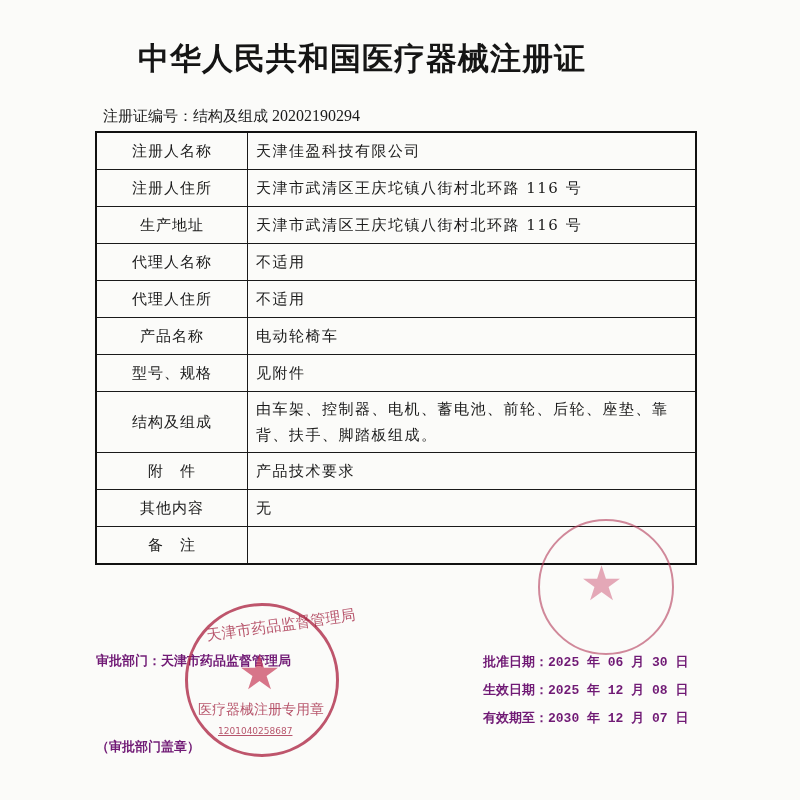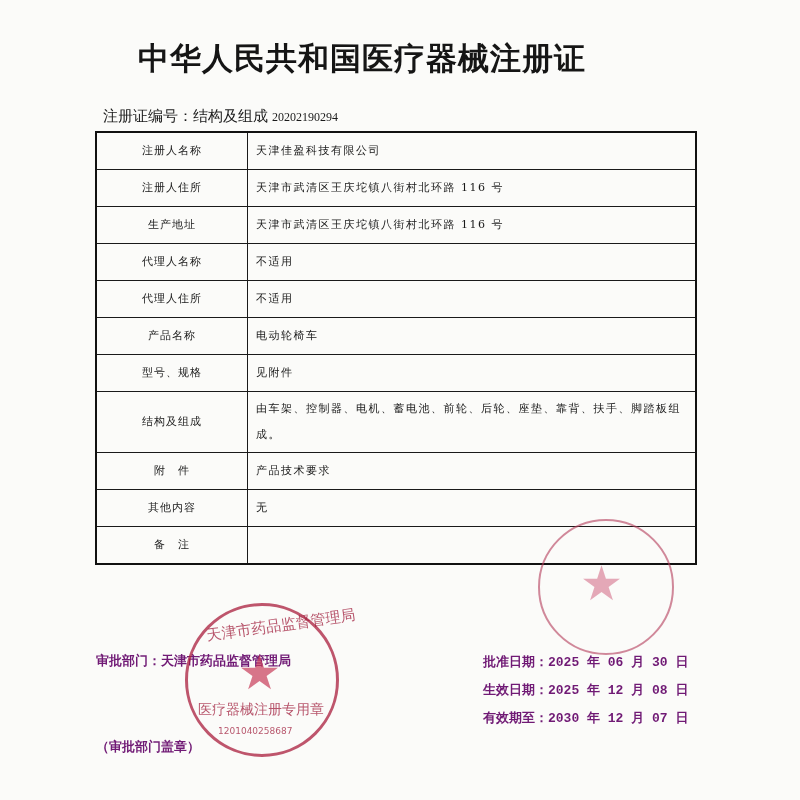--- a/index.html
+++ b/index.html
@@ -7,27 +7,27 @@
     width:800px; height:800px; background:#fbfbf9; position:relative; overflow:hidden;
     font-family:"DejaVu Serif","Liberation Serif",serif; color:#1a1a1a;
   }
   .title {
     position:absolute; top:38px; left:0; width:724px; text-align:center;
     font-size:31px; font-weight:bold; letter-spacing:1px; color:#151515;
   }
   .regno {
     position:absolute; top:107px; left:103px; font-size:15px; color:#1a1a1a;
   }
-  .regno .num { font-family:"Liberation Serif",serif; font-size:12px; margin-left:4px;margin-top:30px; }
+  .regno .num { font-family:"Liberation Serif",serif; font-size:16px; margin-left:4px;margin-top:30px; }
   table.cert {
     position:absolute; top:131px; left:95px; width:602px;
     border-collapse:collapse; border:2px solid #111;
   }
   table.cert td {
-    border:1.5px solid #1a1a1a; font-size:11px; padding:0 8px;
+    border:1.5px solid #1a1a1a; font-size:15px; padding:0 8px;
     vertical-align:middle; line-height:26px;margin-left:32px;
   }
   table.cert td.label { width:134px; text-align:center; letter-spacing:1px; }
   table.cert td.value { letter-spacing:1.5px; }
   .r38 td { height:36px; } .r60 td { height:60px; } .r66 td { height:64px; }
   .foot { position:absolute; font-size:13px; font-weight:bold; color:#701a75; }
   .foot.dates { left:483px; line-height:27px; }
   .foot .n { font-family:Liberation Mono, monospace; }
   .stamp { position:absolute; border-radius:50%; border:3px solid rgba(170,30,60,0.75); }
   .stamp .star {
@@ -101,18 +101,18 @@
 <div class="foot dates" style="top:648px;">
   <div><span>批准日期：</span><span class="n">2025 年 06 月 30 日</span></div>
   <div><span>生效日期：</span><span class="n">2025 年 12 月 08 日</span></div>
   <div><span>有效期至：</span><span class="n">2030 年 12 月 07 日</span></div>
 </div>
 
 <div class="stamp" style="left:185px; top:603px; width:148px; height:148px;">
   <div class="txt" style="top:10px; left:18px; font-size:15px; transform:rotate(-8deg);">天津市药品监督管理局</div>
   <div class="star" style="left:50px; top:42px;">★</div>
   <div class="txt" style="top:95px; left:10px; font-size:14px;">医疗器械注册专用章</div>
-  <div class="txt" style="top:120px; left:30px; font-size:9px;">1201040258687</div>
+  <div class="txt" style="top:120px; left:30px; font-size:9px;text-decoration:underline;">1201040258687</div>
 </div>
 
 <div class="stamp" style="left:538px; top:519px; width:132px; height:132px; border-color:rgba(180,60,90,0.6); border-width:2px;">
   <div class="star" style="left:40px; top:38px; color:rgba(210,100,130,0.55);">★</div>
 </div>
 
 </body></html>

